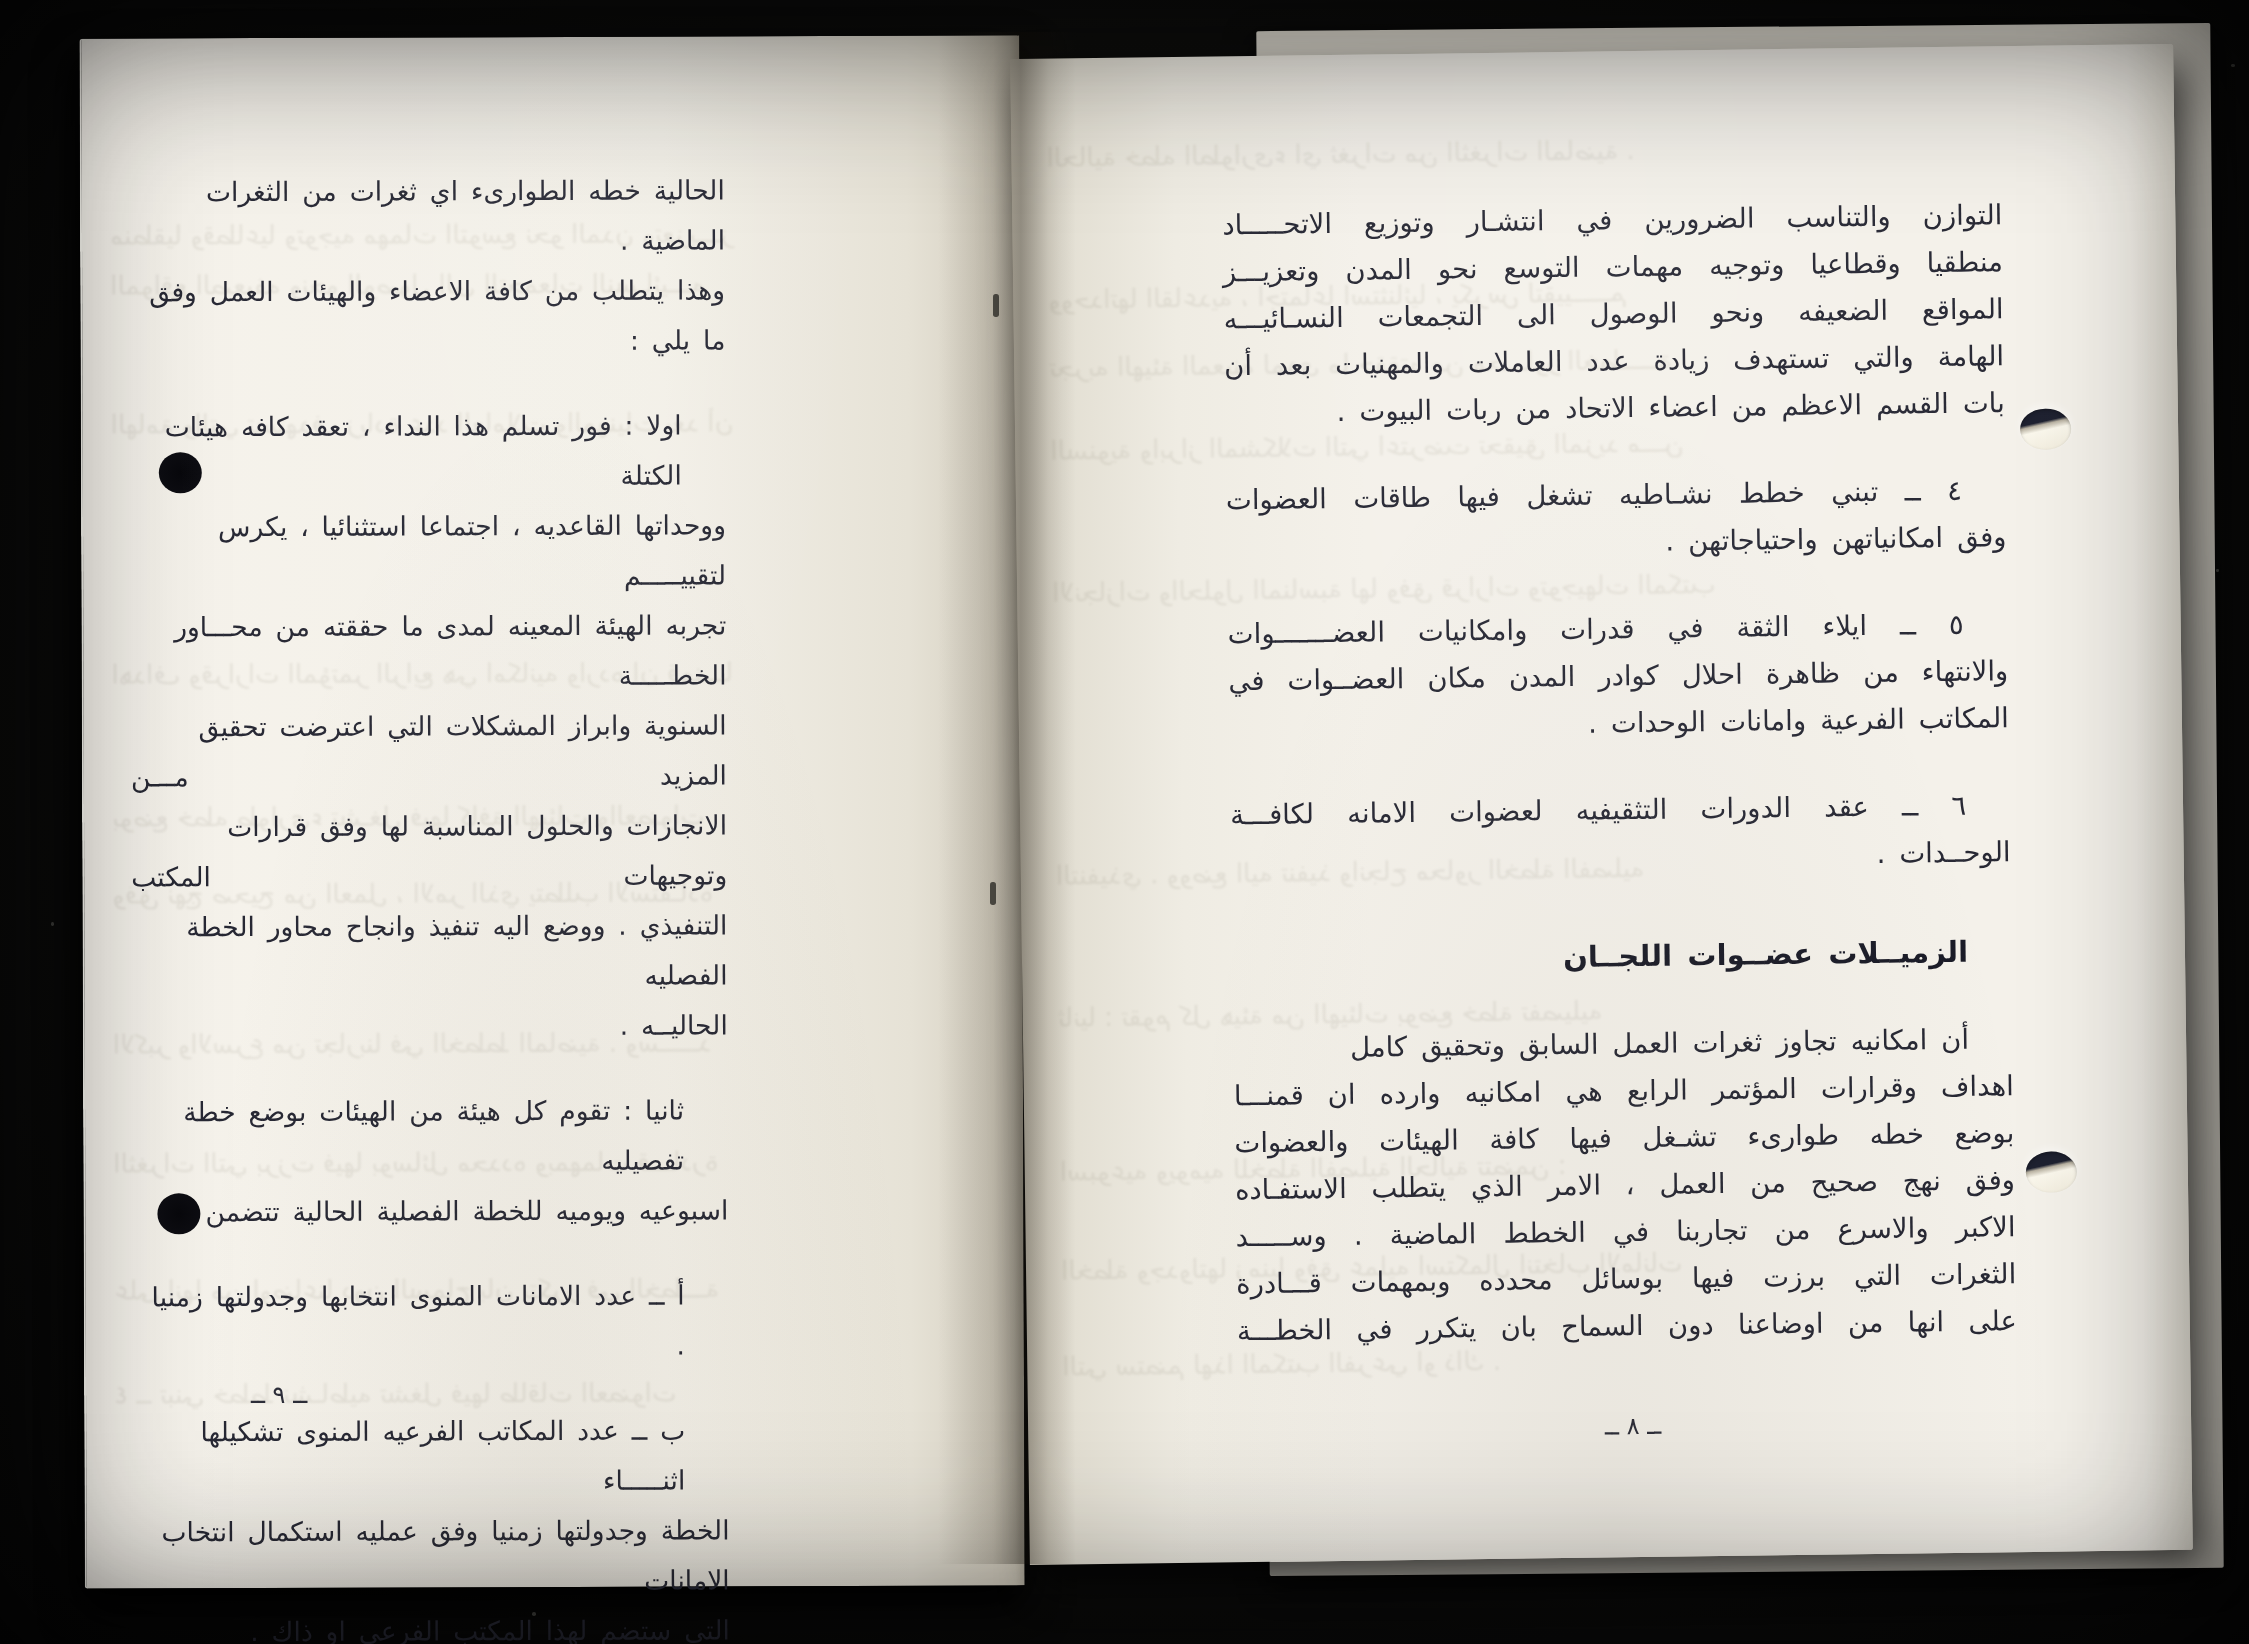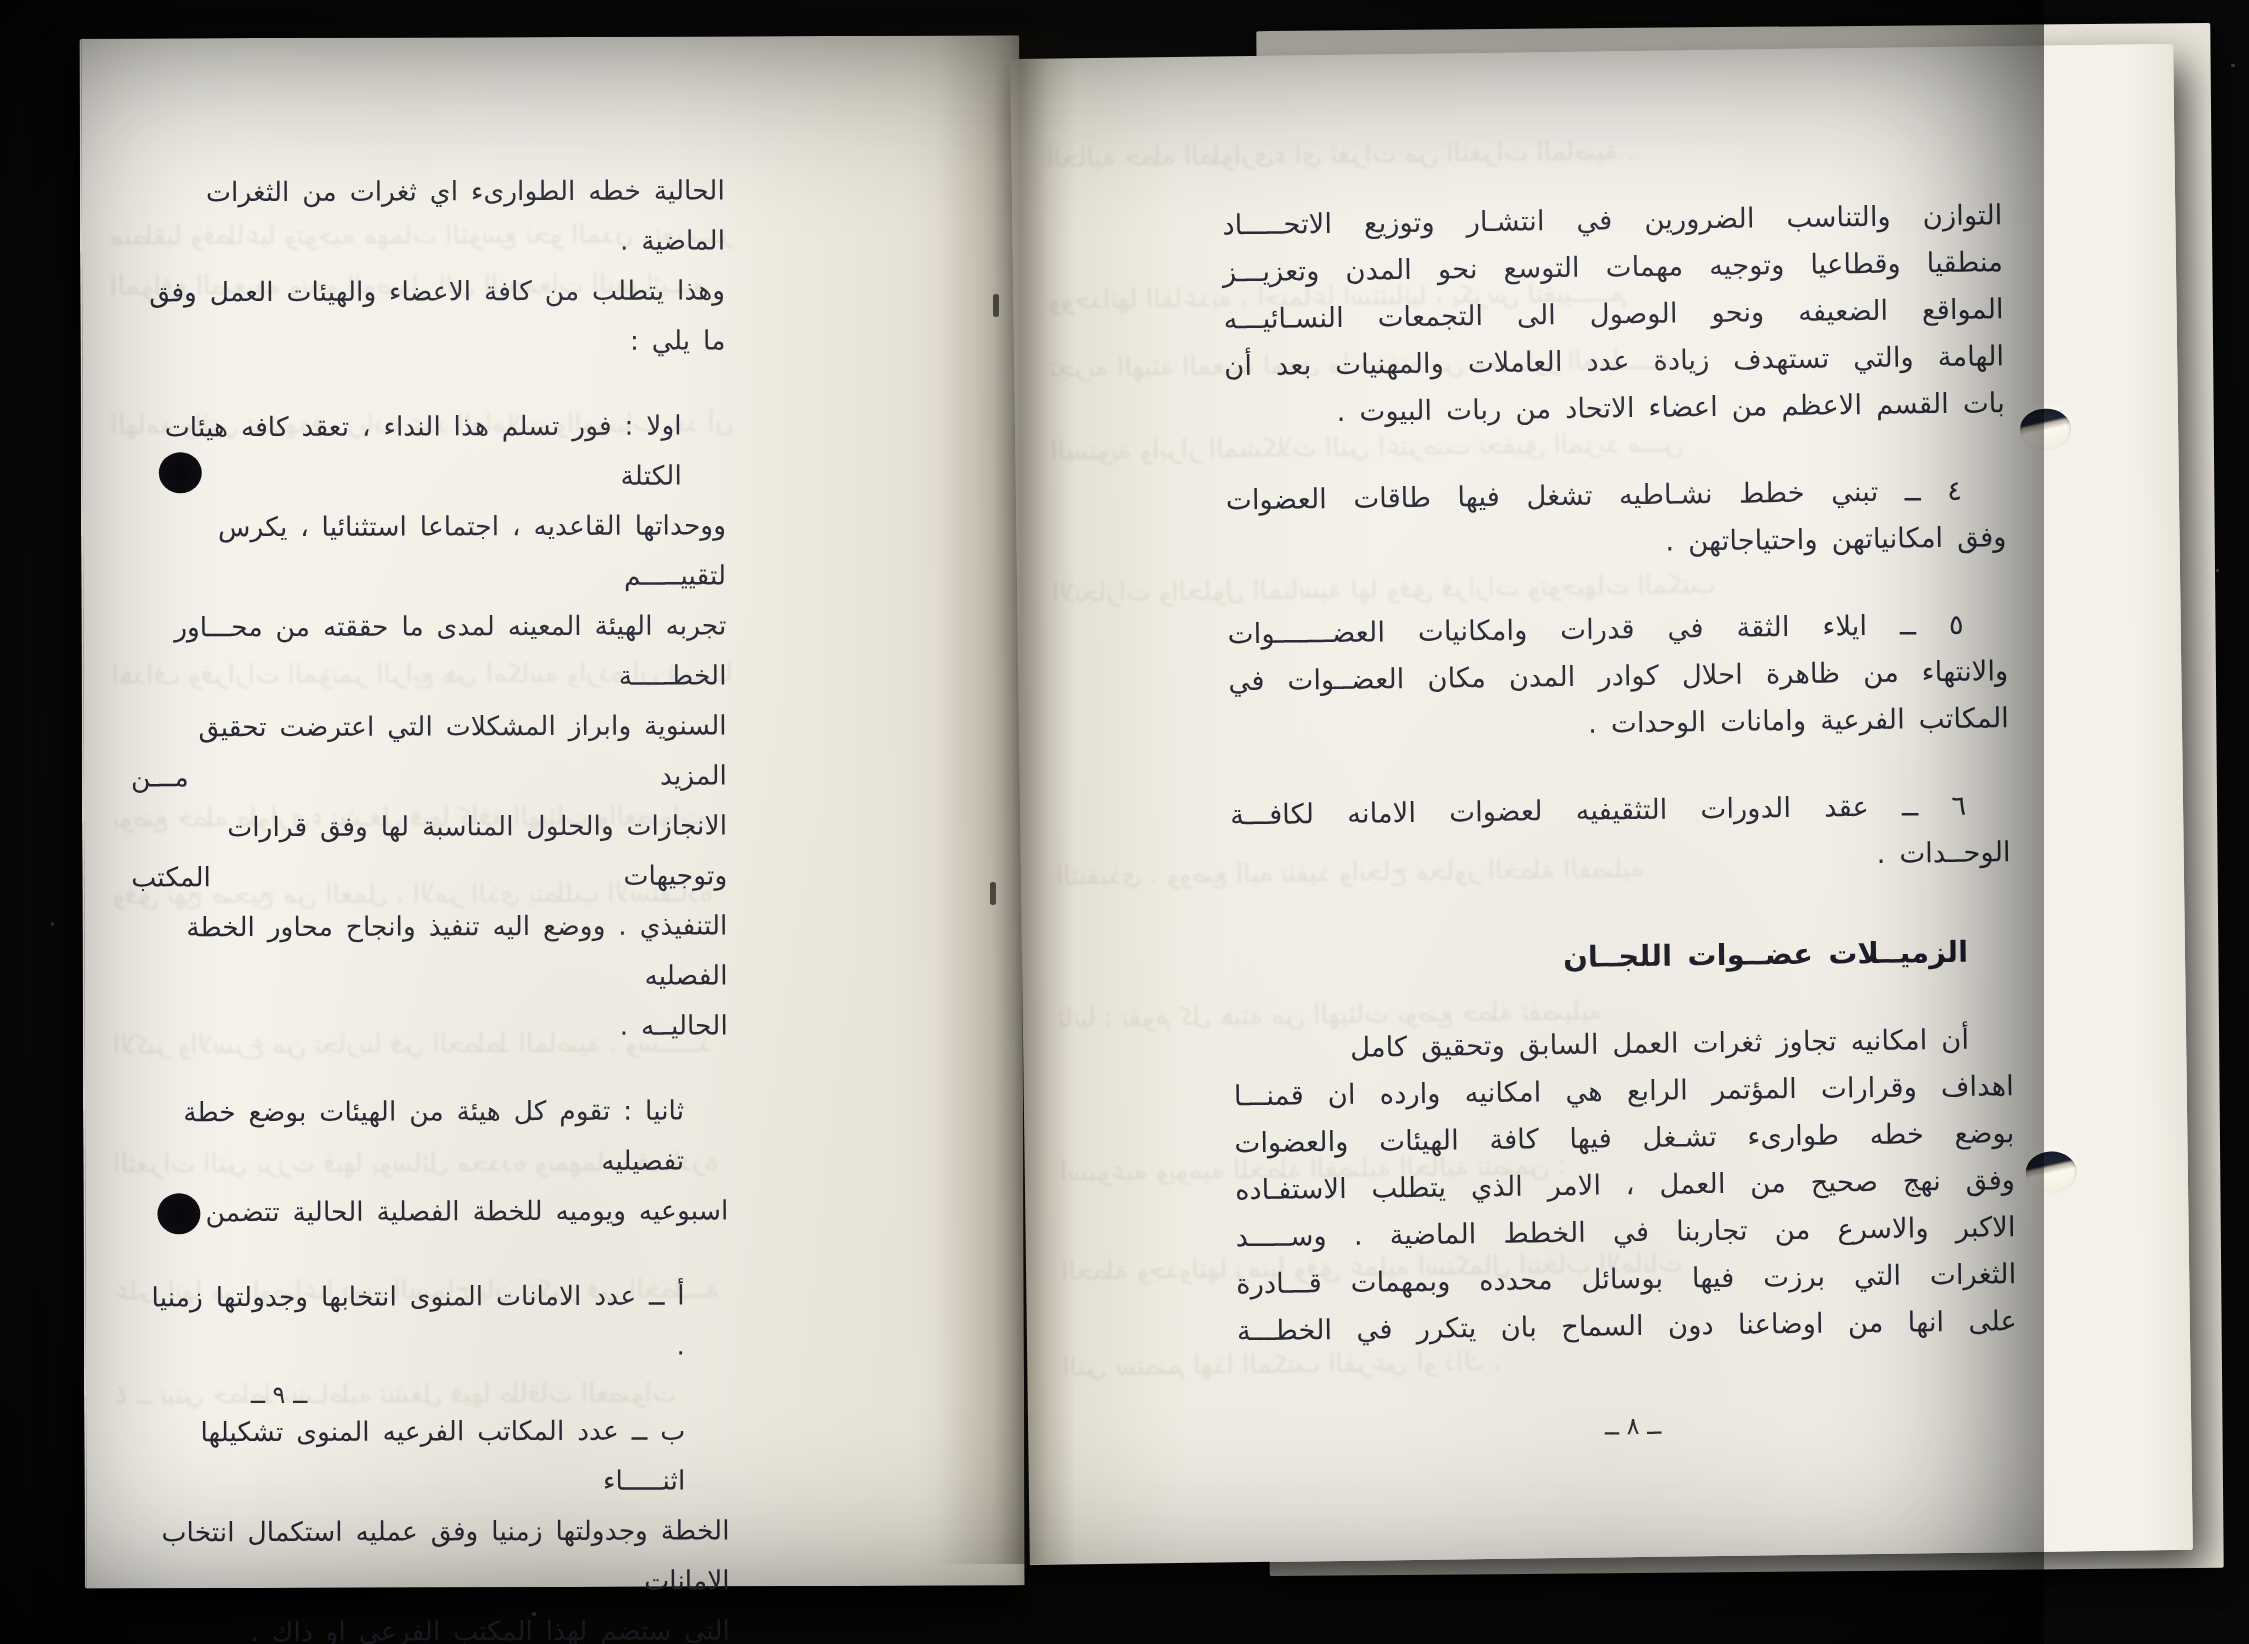--- a/index.html
+++ b/index.html
@@ -1,17 +1,17 @@
 <!DOCTYPE html>
 <html style="font-size:14px"><head>
 <meta charset="utf-8">
 <style>
   html,body{margin:0;padding:0;background:#090909;}
   body{width:2249px;height:1645px;overflow:hidden;font-family:"DejaVu Sans",sans-serif;}
-  .stage{position:relative;width:2044px;height:1645px;
+  .stage{position:relative;width:2249px;height:1645px;
          background:radial-gradient(ellipse at 52% 45%, #171716 0%, #0e0e0d 55%, #070707 100%);}
   .stage::after{content:"";position:absolute;inset:0;pointer-events:none;
          box-shadow:inset 0 0 195px rgba(0,0,0,.85);}
   .page{position:absolute;}
   .under-sheet{position:absolute;left:1263px;top:26.6px;width:954px;height:1545px;
          background:linear-gradient(to bottom,#efecе2 0%, #e8e4d9 50%, #ddd8cc 100%);
          background-color:#e8e4d9;transform:rotate(-0.5deg);border-radius:1.8px;
          box-shadow:0 8.9px 31px rgba(0,0,0,.7);}
   .page-left{left:82px;top:37px;width:938px;height:1550px;transform:rotate(-0.2deg);
          background:linear-gradient(to right,#f6f3ec 0%,#f3f0e8 62%,#e6e2d6 88%,#d2ccbd 99%,#c4bdad 100%);

